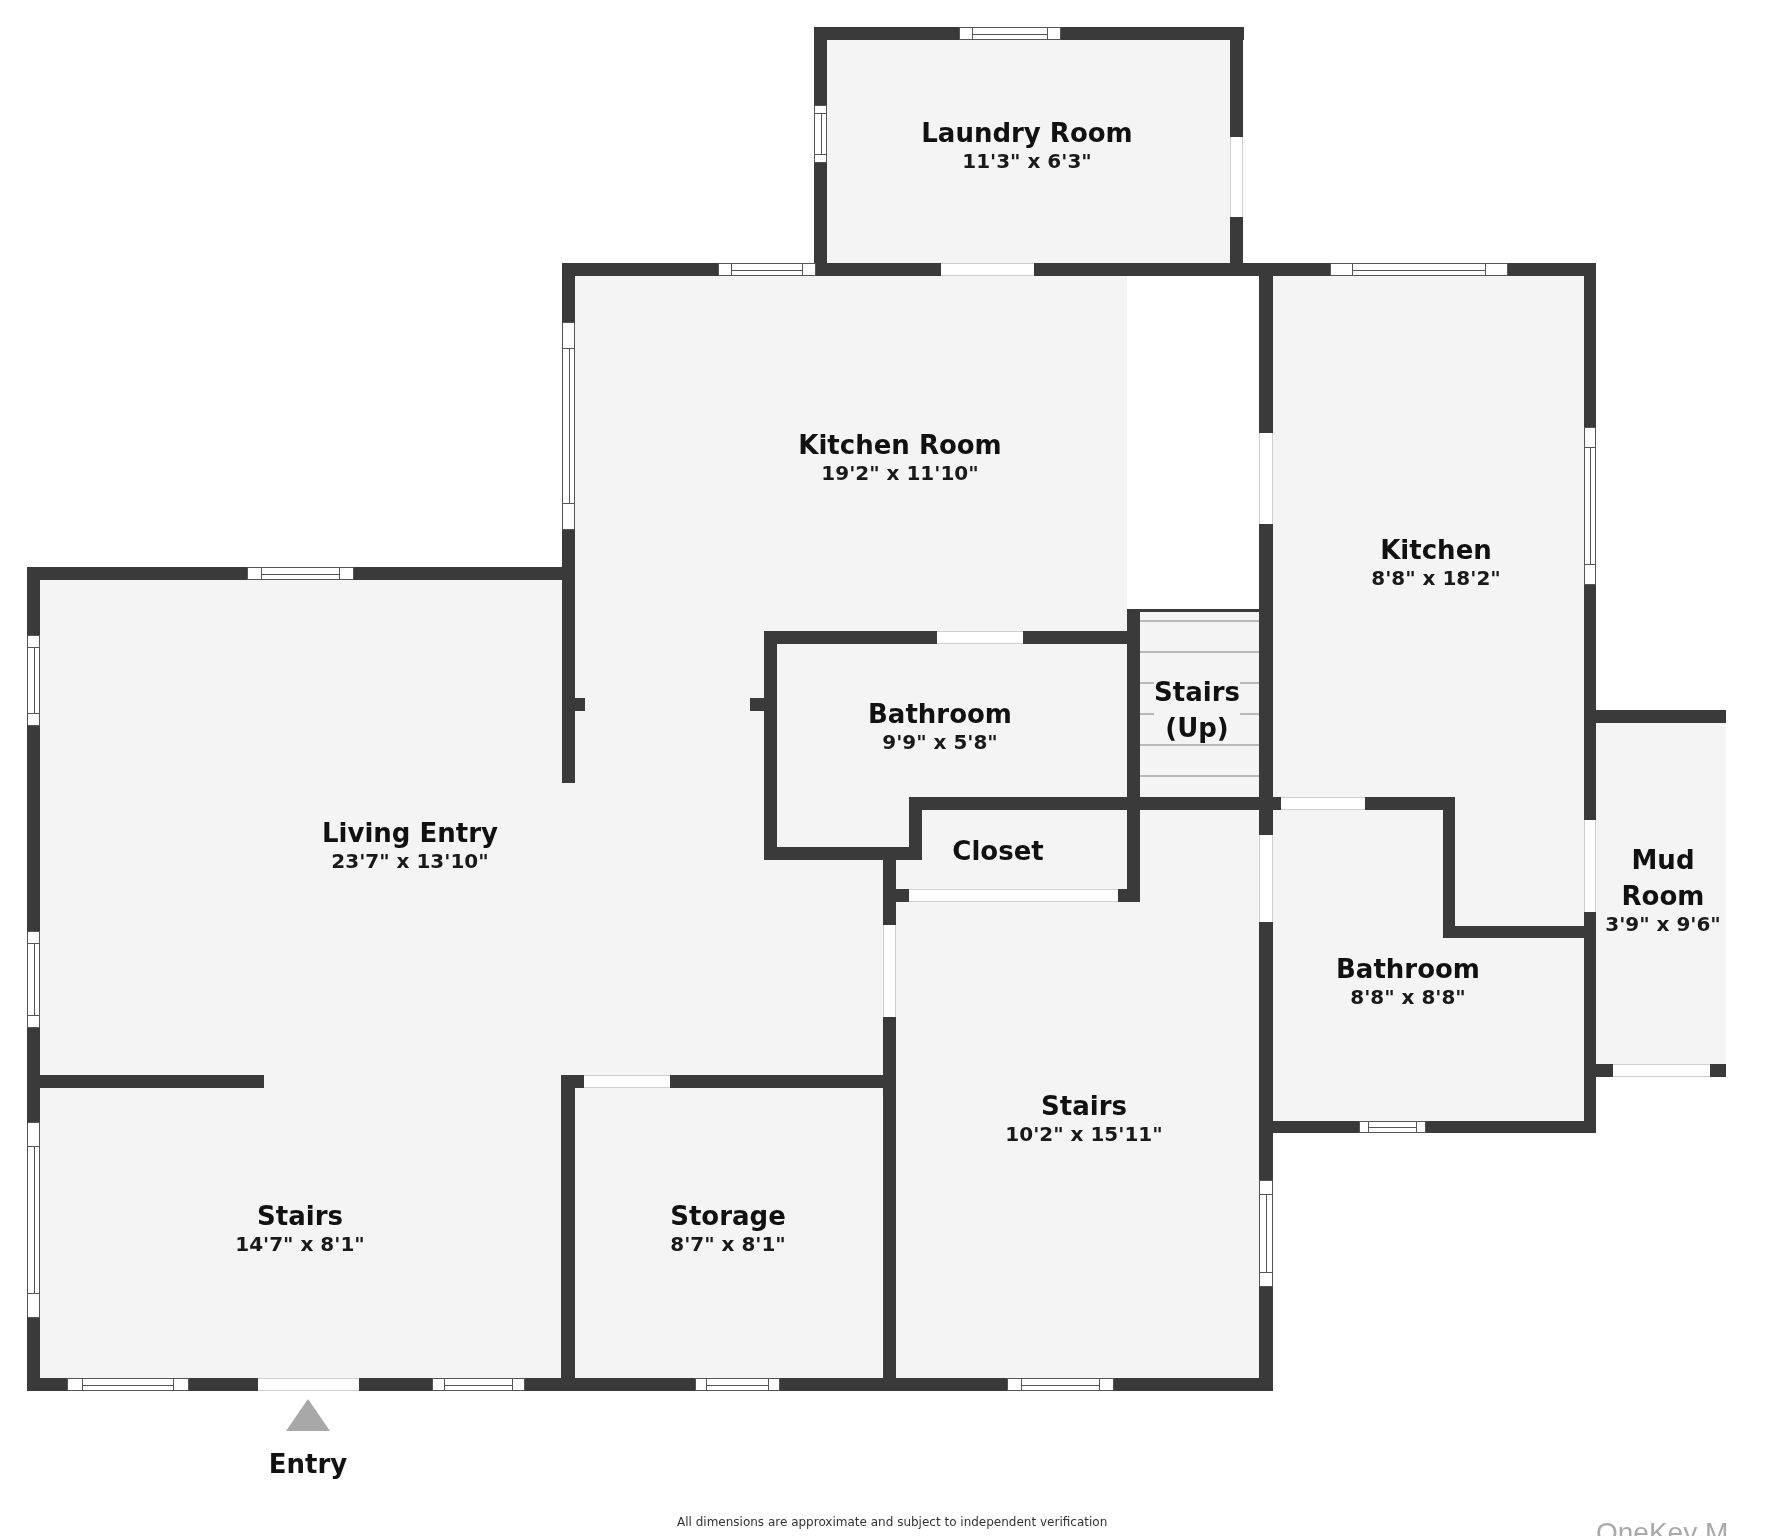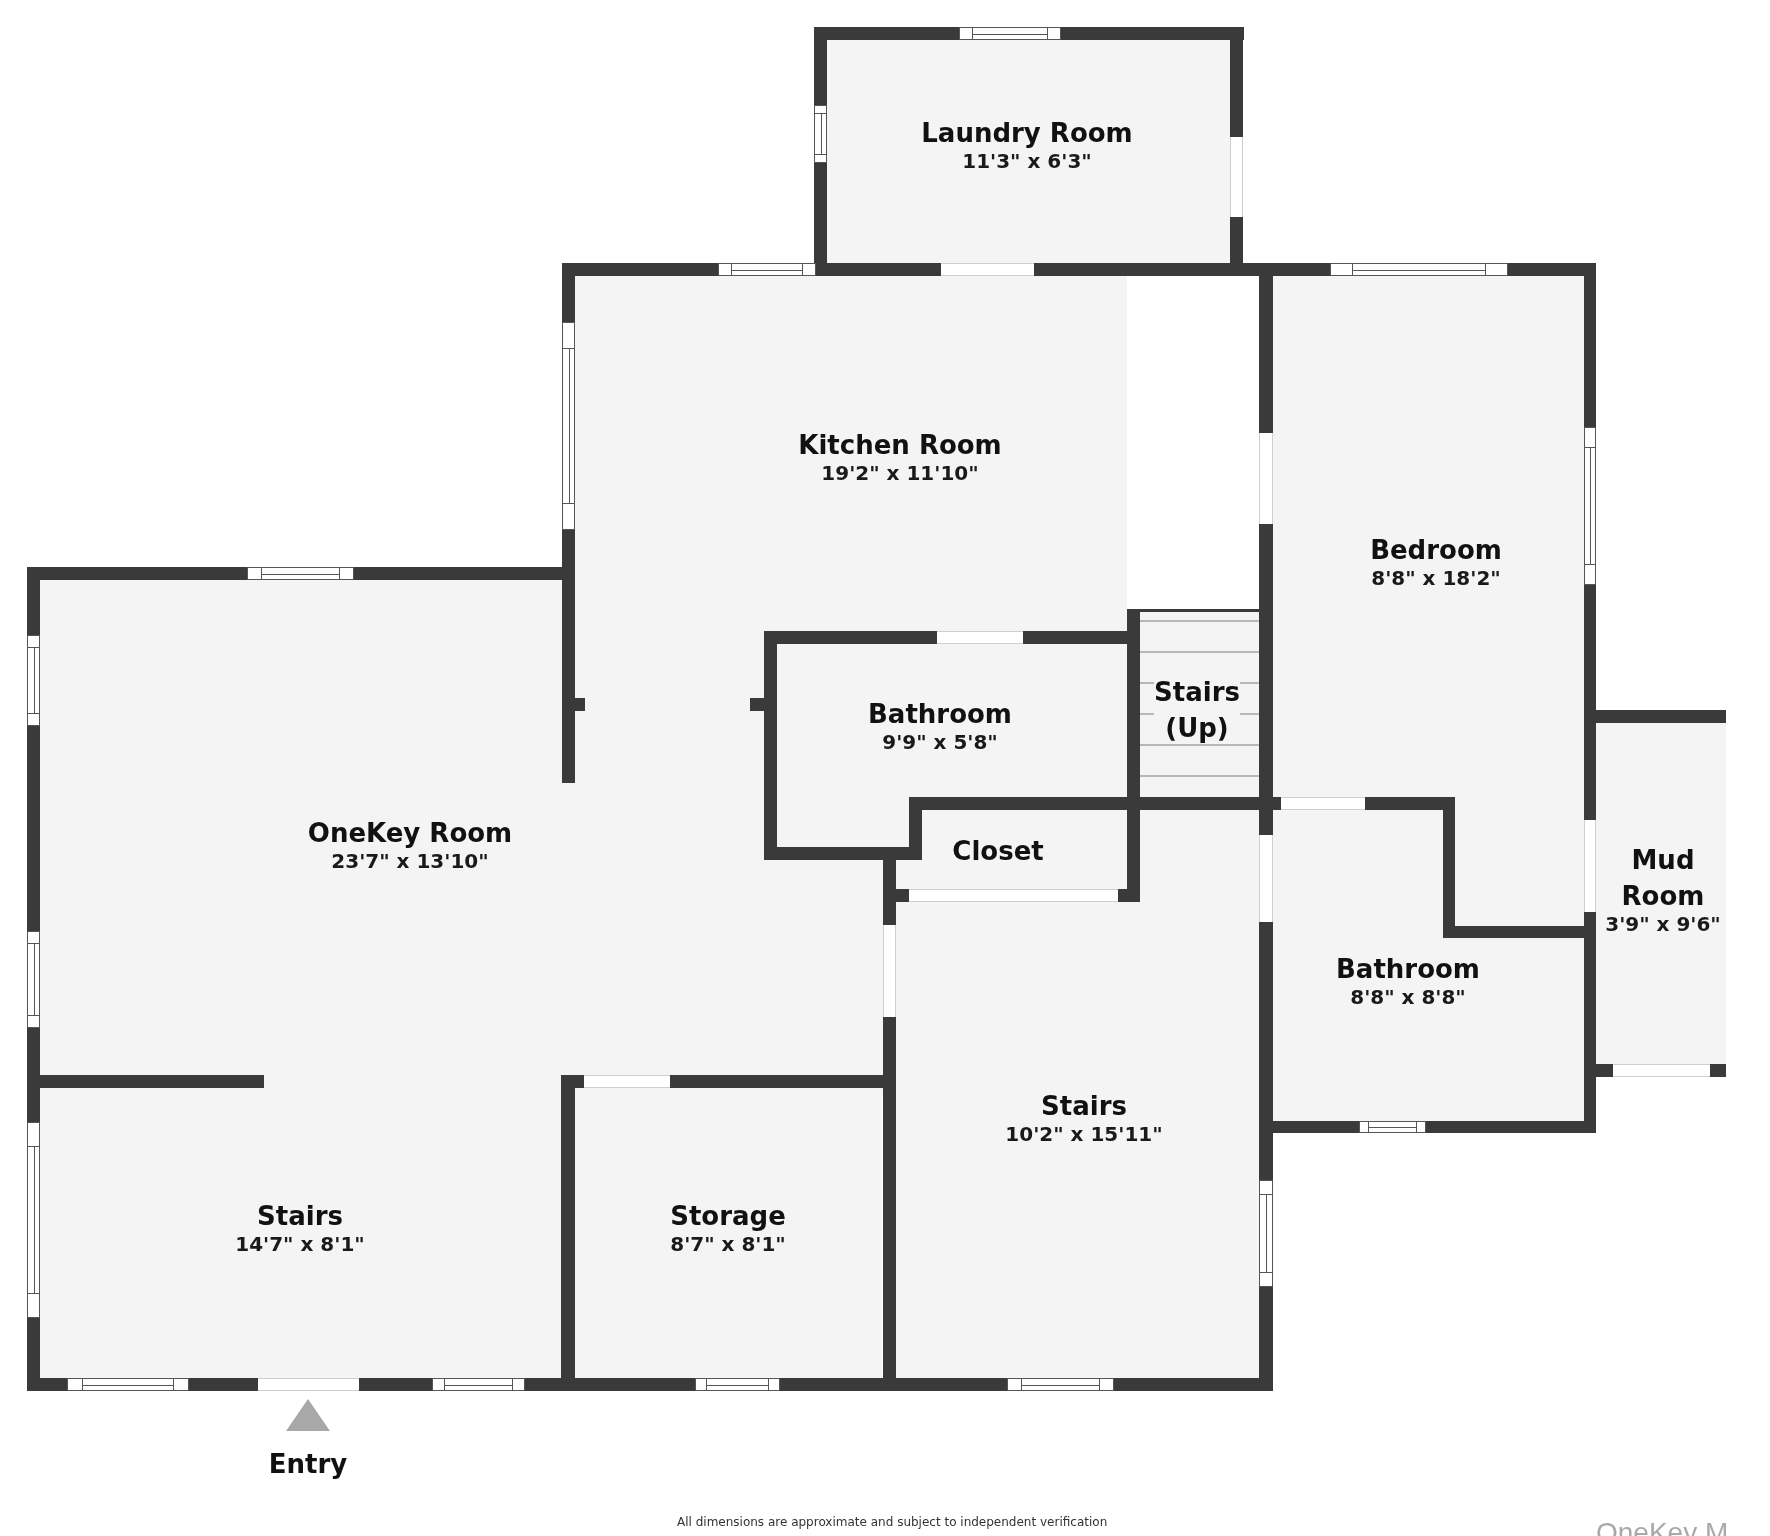--- a/index.html
+++ b/index.html
@@ -115,33 +115,33 @@
 
   <div class="label" style="left:1027px;top:118px;">
     <div class="room-name">Laundry Room</div>
     <div class="room-dim">11'3" x 6'3"</div>
   </div>
   <div class="label" style="left:900px;top:430px;">
     <div class="room-name">Kitchen Room</div>
     <div class="room-dim">19'2" x 11'10"</div>
   </div>
   <div class="label" style="left:1436px;top:535px;">
-    <div class="room-name">Bedroom</div>
+    <div class="room-name">Kitchen</div>
     <div class="room-dim">8'8" x 18'2"</div>
   </div>
   <div class="label" style="left:940px;top:699px;">
     <div class="room-name">Bathroom</div>
     <div class="room-dim">9'9" x 5'8"</div>
   </div>
   <div class="label" style="left:1197px;top:677px;">
     <div class="room-name" style="background:#f4f4f4;">Stairs</div>
     <div class="room-name" style="background:#f4f4f4;margin-top:6px;">(Up)</div>
   </div>
   <div class="label" style="left:410px;top:818px;">
-    <div class="room-name">OneKey Room</div>
+    <div class="room-name">Living Entry</div>
     <div class="room-dim">23'7" x 13'10"</div>
   </div>
   <div class="label" style="left:998px;top:836px;">
     <div class="room-name">Closet</div>
   </div>
   <div class="label" style="left:1663px;top:845px;">
     <div class="room-name">Mud</div>
     <div class="room-name" style="margin-top:6px;">Room</div>
     <div class="room-dim">3'9" x 9'6"</div>
   </div>

